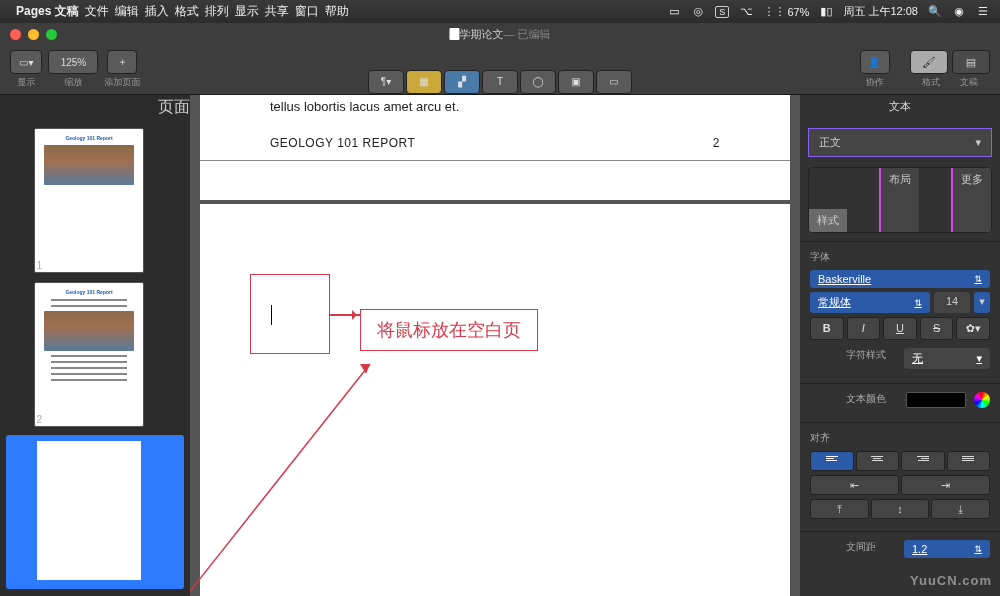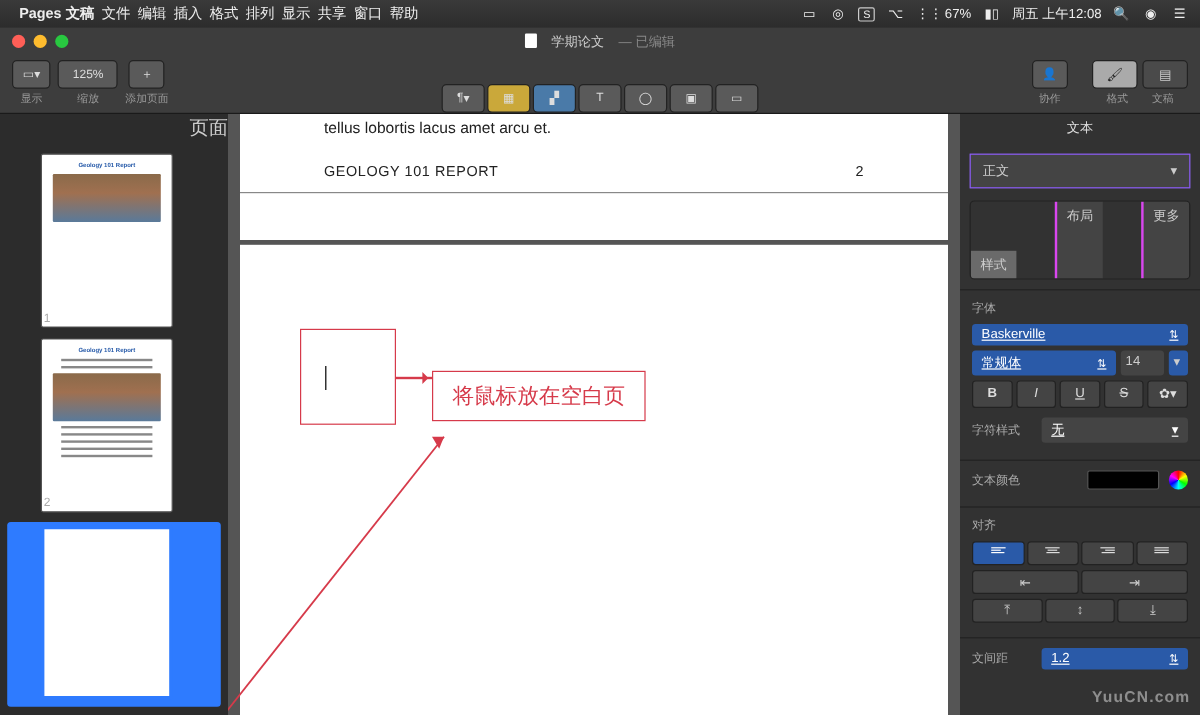--- a/index.html
+++ b/index.html
@@ -11,21 +11,21 @@
 .menubar-left .apple { font-size: 14px; }
 .menubar-left span:nth-child(2) { font-weight: bold; }
 .menubar-right { display: flex; align-items: center; gap: 10px; font-size: 11px; }
 .menubar-right .icn { width: 14px; text-align: center; }
 
 
 .titlebar { height: 22px; background: #3d3d3d; display: flex; align-items: center; position: relative; }
 .traffic { display: flex; gap: 7px; margin-left: 10px; }
 .traffic span { width: 11px; height: 11px; border-radius: 50%; }
 .tl-r { background: #ff5f57; } .tl-y { background: #febc2e; } .tl-g { background: #28c840; }
-.title-center { position: absolute; left: 50%; transform: translateX(-50%); color: #ccc; font-size: 11px; display: flex; align-items: center; gap: 12px; }
+.title-center { position: absolute; left: 50%; transform: translateX(-50%); color: #ccc; font-size: 11px; display: flex; align-items: center; gap: 0; }
 .doc-icon { width: 10px; height: 12px; background: #fff; border-radius: 1px; display: inline-block; }
 
 
 .toolbar { height: 50px; background: #3d3d3d; border-bottom: 1px solid #1a1a1a; display: flex; align-items: center; padding: 0 10px; position: relative; }
 .tb-left { display: flex; gap: 6px; }
 .tb-btn { background: #5a5a5a; border: 1px solid #222; border-radius: 4px; color: #ddd; font-size: 10px; display: flex; flex-direction: column; align-items: center; justify-content: center; padding: 3px 8px; min-width: 30px; height: 24px; }
 .tb-btn.wide { min-width: 50px; }
 .tb-group { display: flex; flex-direction: column; align-items: center; gap: 2px; }
 .tb-label { color: #999; font-size: 9px; }
 .tb-center { position: absolute; left: 50%; transform: translateX(-50%); display: flex; gap: 5px; }
@@ -75,24 +75,24 @@
 .para-style { margin: 10px 8px; background: #444; border: 1px solid #8b5cf6; padding: 6px 10px; display: flex; justify-content: space-between; align-items: center; }
 .seg3 { display: flex; margin: 8px; border: 1px solid #222; border-radius: 4px; overflow: hidden; }
 .seg3 > div { flex: 1; text-align: center; padding: 4px 0; font-size: 11px; background: #444; }
 .seg3 > div.active { background: #6a6a6a; margin-top: 41px; }
 .seg3 > div + div { border-left: 2px solid #d946ef; margin-left: 32px; }
 .sect { padding: 8px 10px; border-top: 1px solid #222; }
 .sect-title { color: #aaa; font-size: 10px; margin-bottom: 6px; }
 .sel-row { display: flex; gap: 4px; margin-bottom: 4px; }
 .sel { background: #2a5aa8; color: #fff; border-radius: 3px; padding: 3px 8px; font-size: 11px; flex: 1; display: flex; justify-content: space-between; align-items: center; text-decoration: underline; }
 .sel.dark { background: #444; }
-.num-fld { width: 36px; background: #444; border-radius: 3px; padding: 3px 4px; text-align: left; }
+.num-fld { width: 36px; background: #444; border-radius: 3px; padding: 3px 4px; text-align: center; }
 .style-row { display: flex; gap: 3px; margin-top: 4px; }
 .style-btn { flex: 1; background: #444; border: 1px solid #222; border-radius: 3px; padding: 4px 0; text-align: center; font-size: 11px; color: #ddd; }
-.row { display: flex; align-items: center; gap: 8px; margin-bottom: 6px; }
+.row { display: flex; gap: 8px; margin-bottom: 6px; margin-left: 36px; }
 .row .lbl { width: 50px; color: #aaa; font-size: 10px; }
 .color-swatch { width: 60px; height: 16px; background: #000; border: 1px solid #555; border-radius: 2px; }
 .color-wheel { width: 16px; height: 16px; border-radius: 50%; background: conic-gradient(red,yellow,lime,cyan,blue,magenta,red); }
 .align-row { display: flex; gap: 2px; margin-bottom: 4px; }
 .align-btn { flex: 1; height: 20px; background: #444; border: 1px solid #222; border-radius: 3px; display: flex; align-items: center; justify-content: center; }
 .align-btn.active { background: #2a5aa8; }
 .align-btn .bars { width: 12px; height: 10px; display: flex; flex-direction: column; gap: 1px; align-items: flex-start; }
 .align-btn .bars span { height: 1px; background: #ddd; }
 .align-btn.active .bars span { background: #fff; }
 

